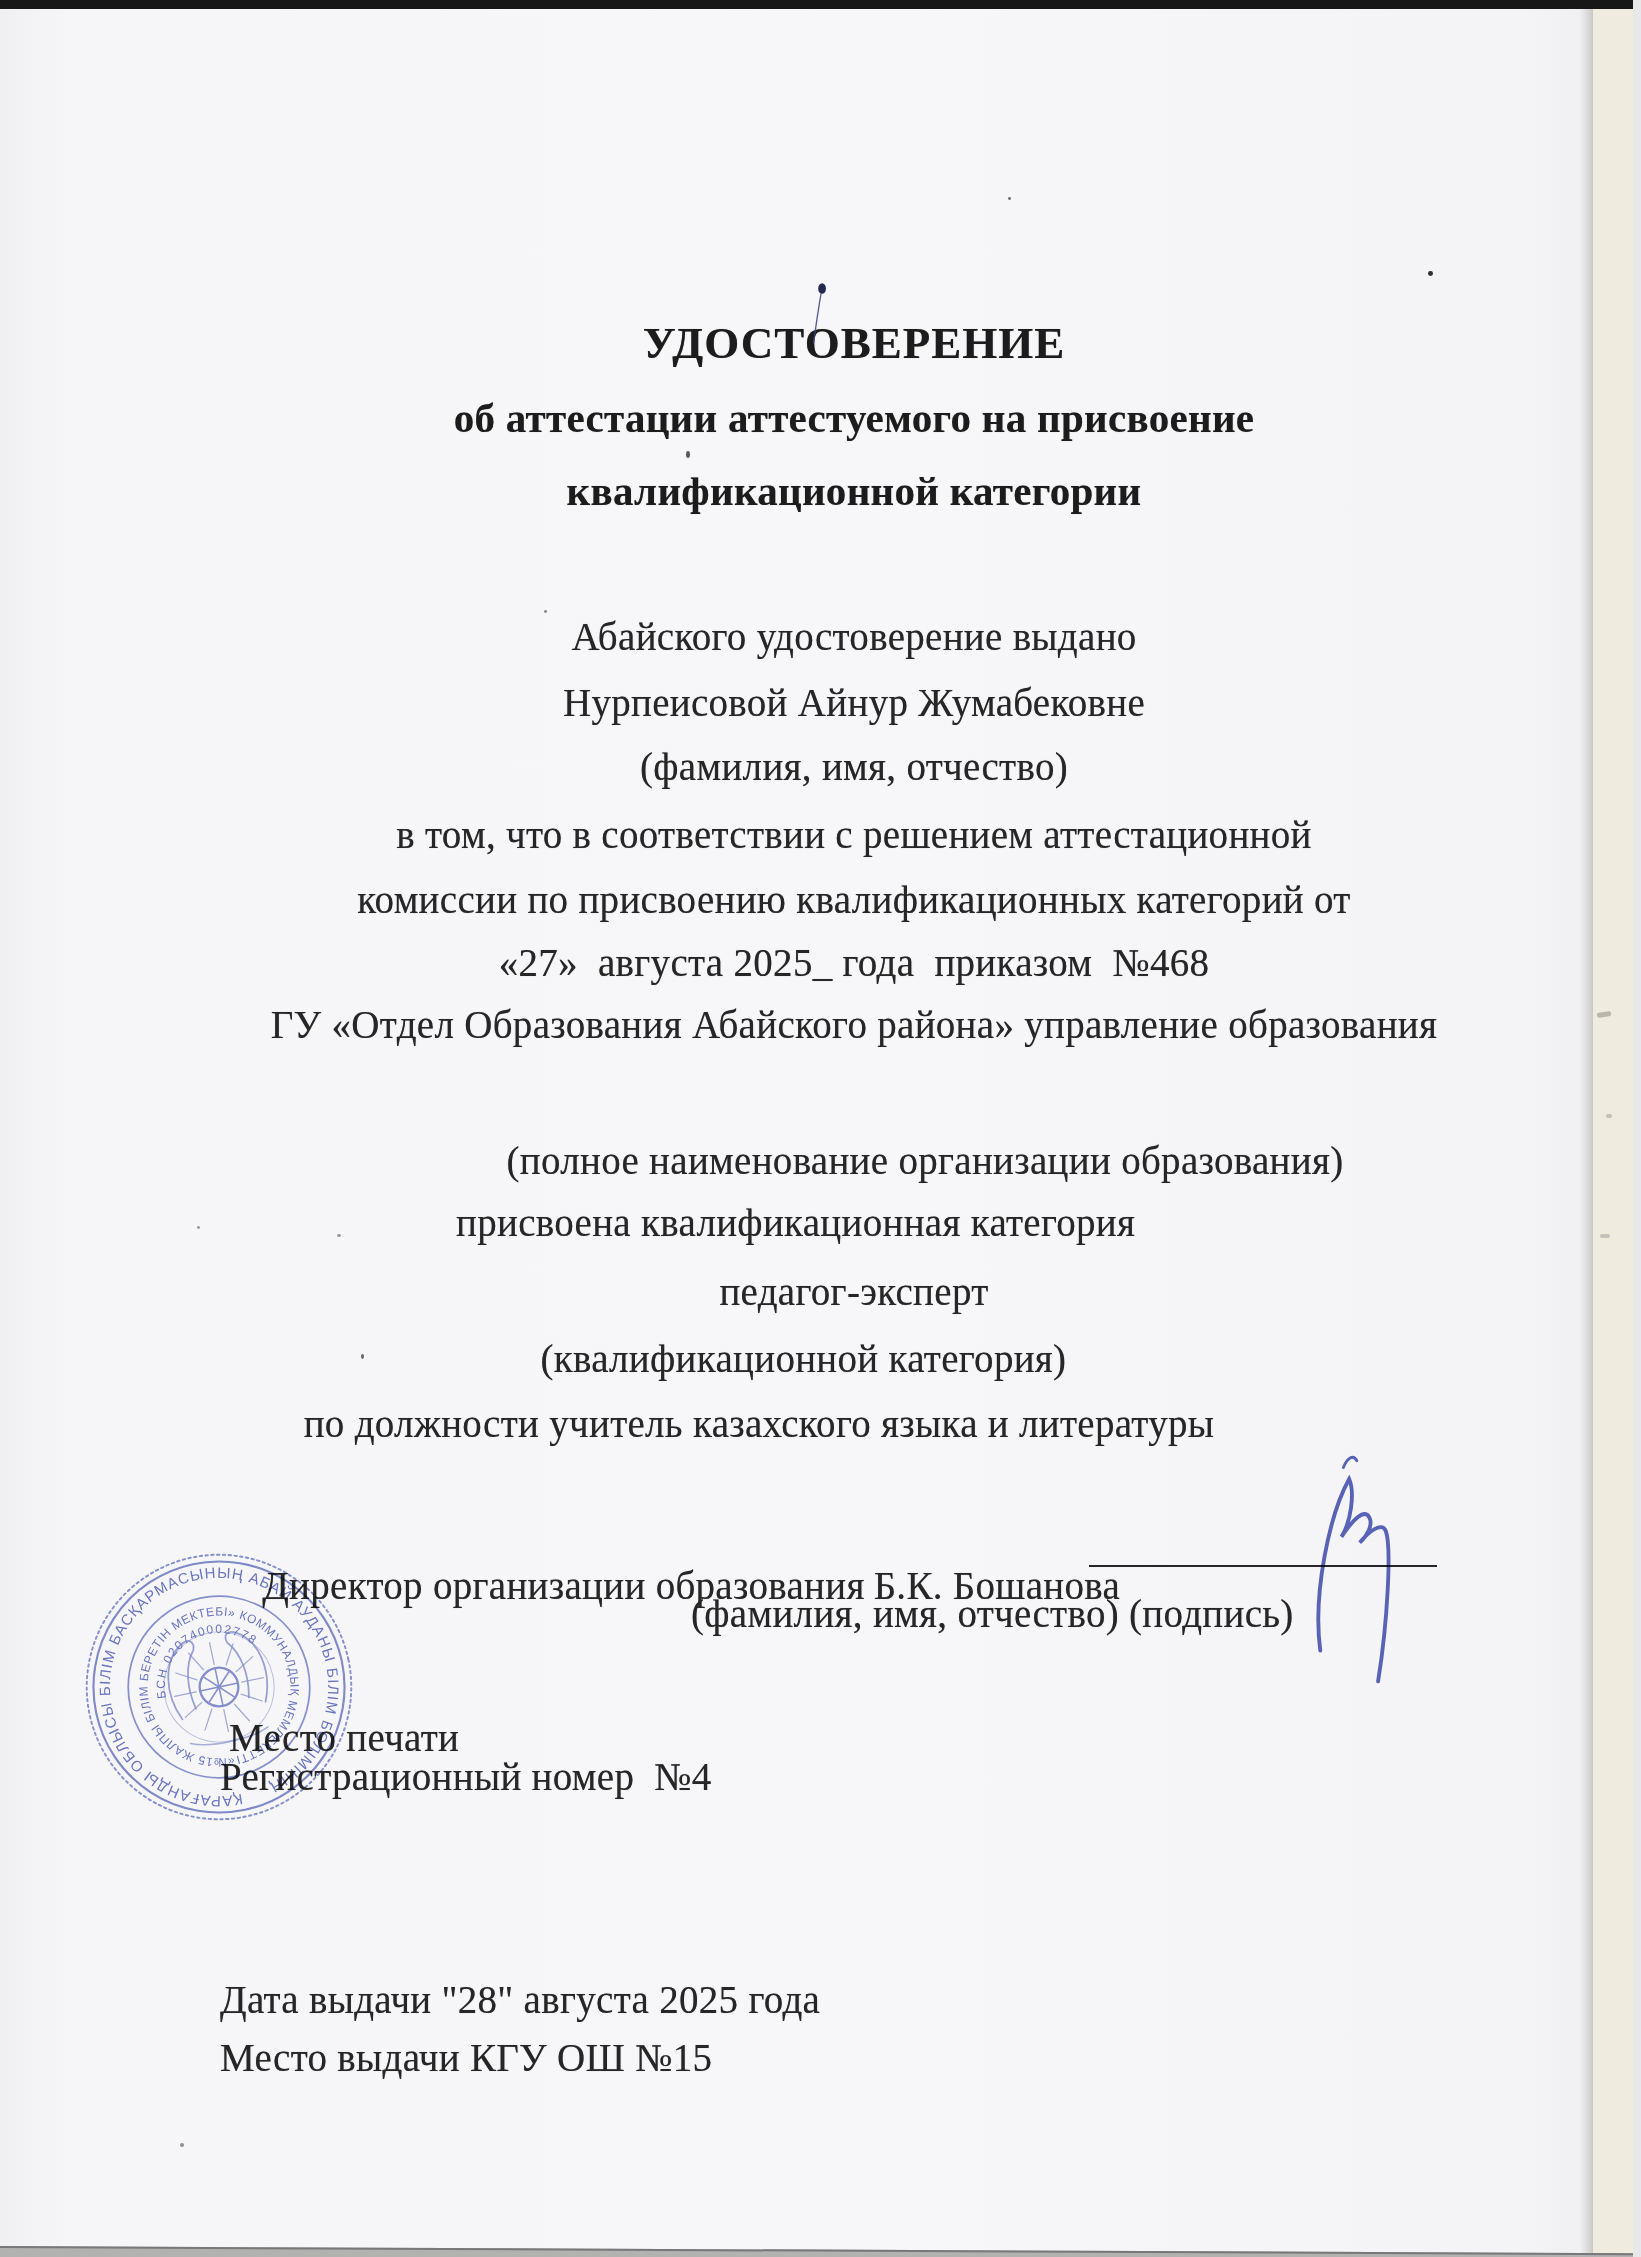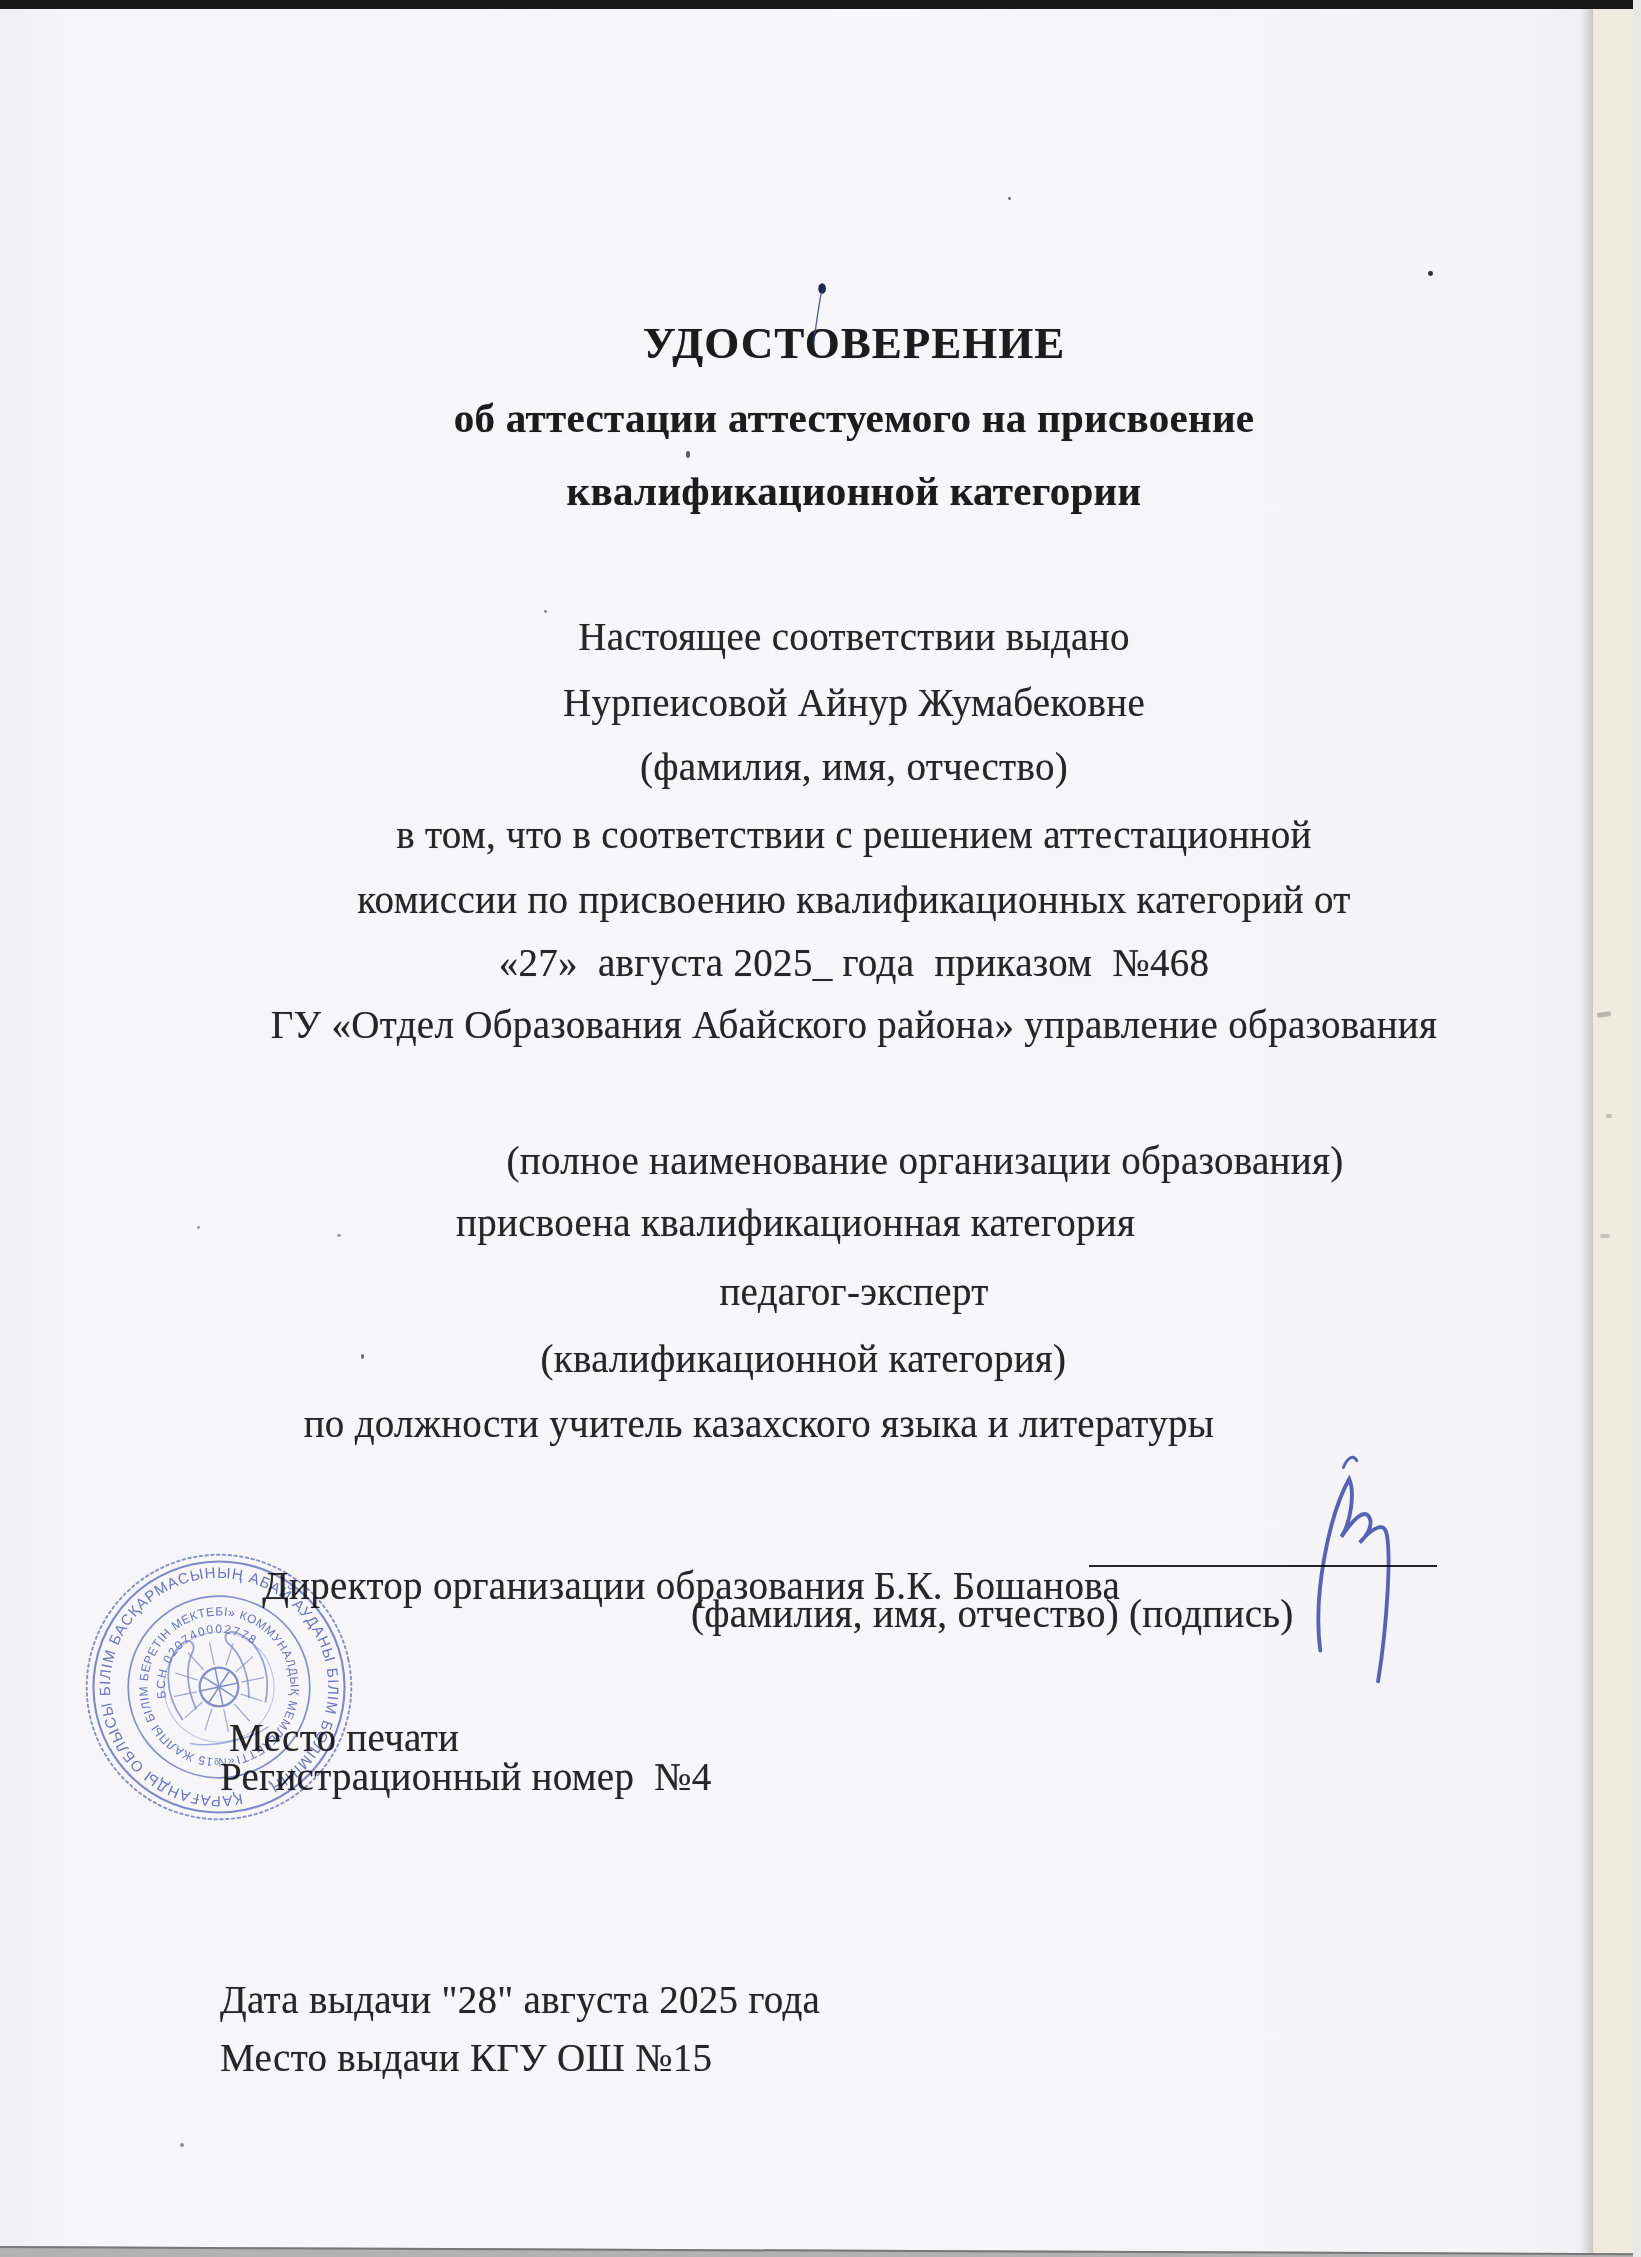--- a/index.html
+++ b/index.html
@@ -39,21 +39,21 @@
 <body>
 
 <div class="canvas">
 
   <div class="line center bold title" style="top:319px">УДОСТОВЕРЕНИЕ</div>
 
   <div class="line center bold subtitle" style="top:396px">об аттестации аттестуемого на присвоение</div>
 
   <div class="line center bold subtitle" style="top:469px">квалификационной категории</div>
 
-  <div class="line center" style="top:616px">Настоящее соответствии выдано</div>
+  <div class="line center" style="top:616px">Абайского удостоверение выдано</div>
 
   <div class="line center" style="top:682px">Нурпеисовой Айнур Жумабековне</div>
 
   <div class="line center" style="top:746px">(фамилия, имя, отчество)</div>
 
   <div class="line center" style="top:814px">в том, что в соответствии с решением аттестационной</div>
 
   <div class="line center" style="top:879px">комиссии по присвоению квалификационных категорий от</div>
 
   <div class="line center" style="top:942px">«27»  августа 2025_ года  приказом  №468</div>

